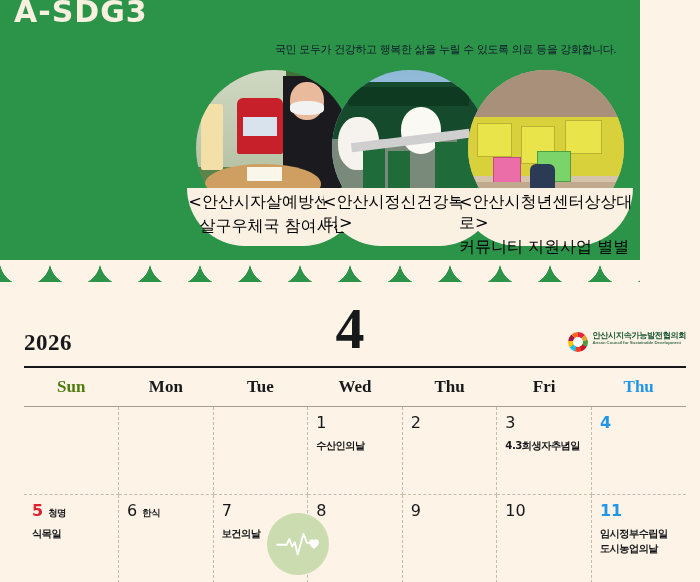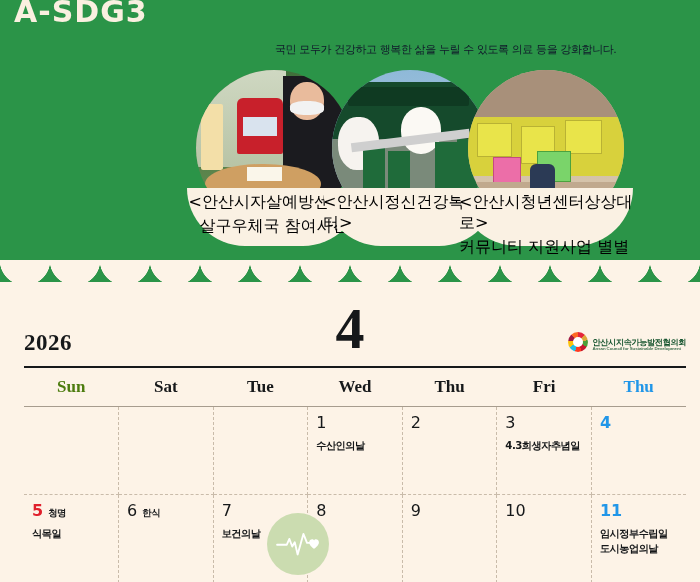--- a/index.html
+++ b/index.html
@@ -6,21 +6,21 @@
   html, body {
     width: 700px; height: 582px;
     font-family: "Liberation Sans", "DejaVu Sans", sans-serif;
     background: #FDF3E7;
     overflow: hidden;
   }
   #page { position: relative; width: 700px; height: 582px; overflow: hidden; background:#FDF3E7; }
 
   
   #header {
-    position: absolute; top: 0; left: 0; width: 700px; height: 292px;
+    position: absolute; top: 0; left: 0; width: 640px; height: 292px;
     background: #2B9448;
     overflow: hidden;
   }
   
   #scallop {
     position: absolute; left: 0; bottom: 0; width: 700px; height: 34px;
     background:
       radial-gradient(circle at 25px 0px, #FDF3E7 25px, rgba(0,0,0,0) 25.6px) repeat-x 0 2px / 50px 34px,
       linear-gradient(#2B9448, #2B9448);
     background-color: #2B9448;
@@ -110,21 +110,21 @@
     font-family: "Liberation Serif", "DejaVu Serif", serif;
     font-size: 23px; font-weight: 700; color: #16181A; letter-spacing: 0.5px;
   }
   #cal-month {
     position: absolute; left: 0; top: 8px; width: 700px; text-align: center;
     font-family: "Liberation Serif", "DejaVu Serif", serif;
     font-size: 58px; font-weight: 700; color: #16181A; line-height: 1;
   }
   #cal-logo {
     position: absolute; right: 14px; top: 40px;
-    display: flex; align-items: flex-end; gap: 5px;
+    display: flex; align-items: flex-start; gap: 5px;
   }
   #cal-logo .logo-mark {
     width: 20px; height: 20px; border-radius: 50%;
     background:
       conic-gradient(#e5243b 0 12%, #dda63a 0 22%, #4c9f38 0 33%,
                      #c5192d 0 44%, #ff3a21 0 55%, #26bde2 0 66%,
                      #fcc30b 0 77%, #a21942 0 88%, #fd6925 0 100%);
     position: relative;
   }
   #cal-logo .logo-mark::after {
@@ -282,21 +282,21 @@
       </div>
     </div>
 
     <div id="cal-rule"></div>
 
     <div id="cal-grid">
       <table id="cal-table">
         <thead>
           <tr>
             <th class="sun">Sun</th>
-            <th>Sat</th>
+            <th>Mon</th>
             <th>Tue</th>
             <th>Wed</th>
             <th>Thu</th>
             <th>Fri</th>
             <th class="sat">Thu</th>
           </tr>
         </thead>
         <tbody id="cal-body">
             <tr class="week-row">
               <td class="first">

